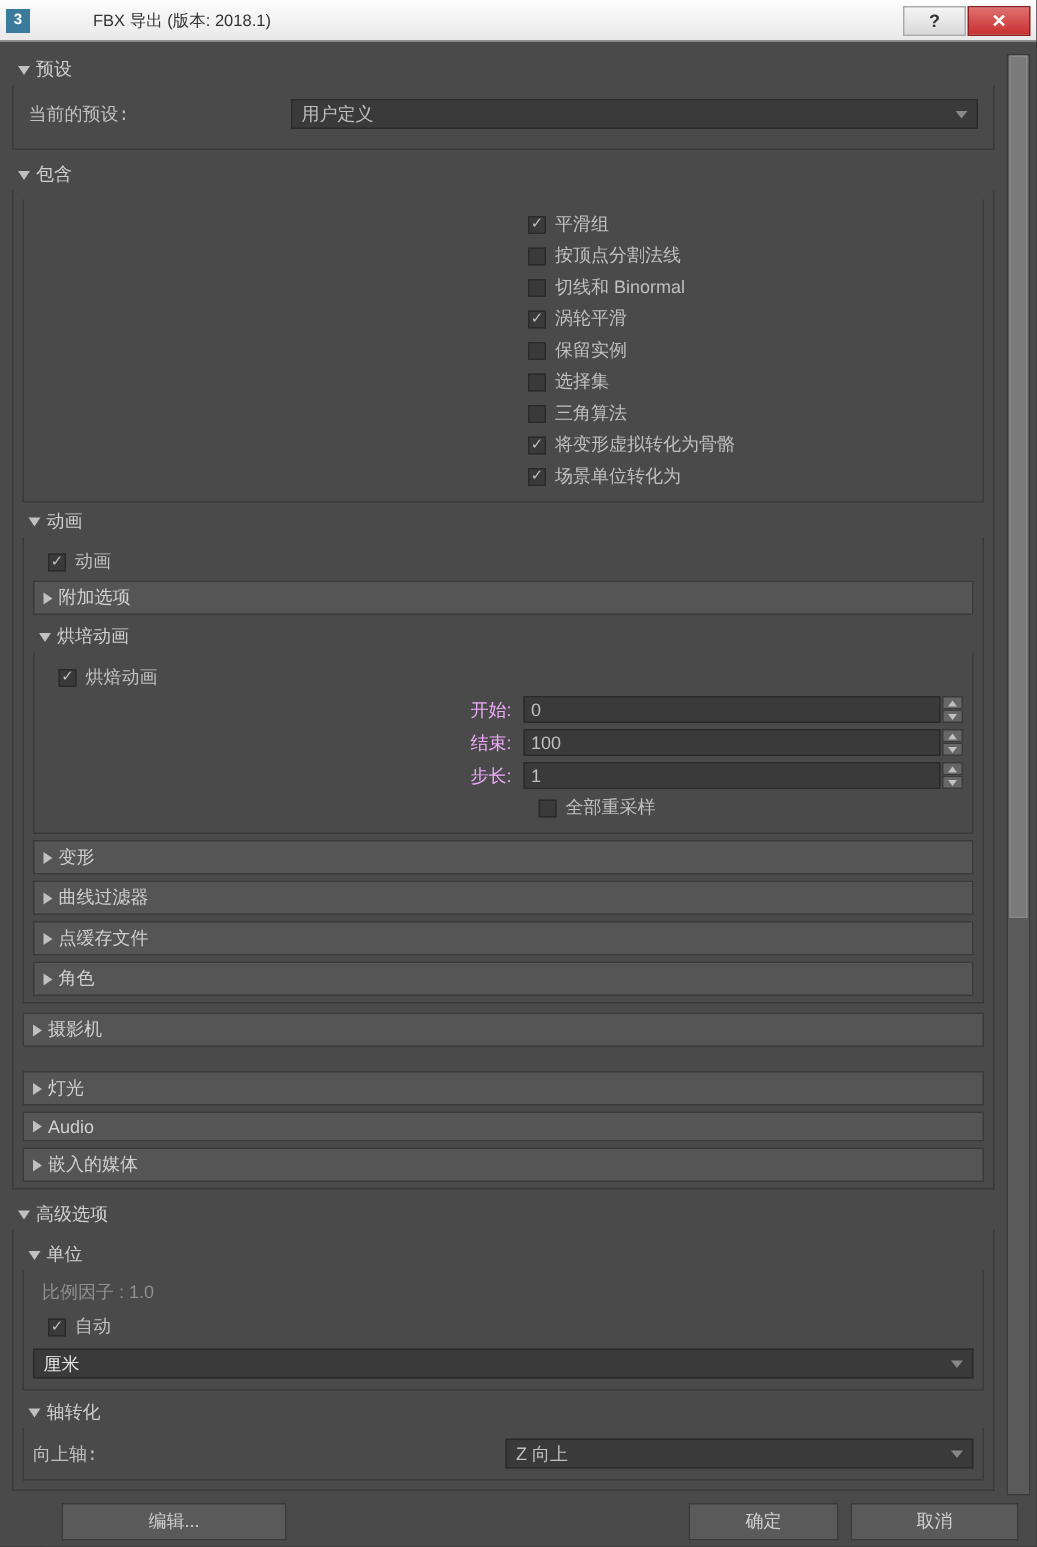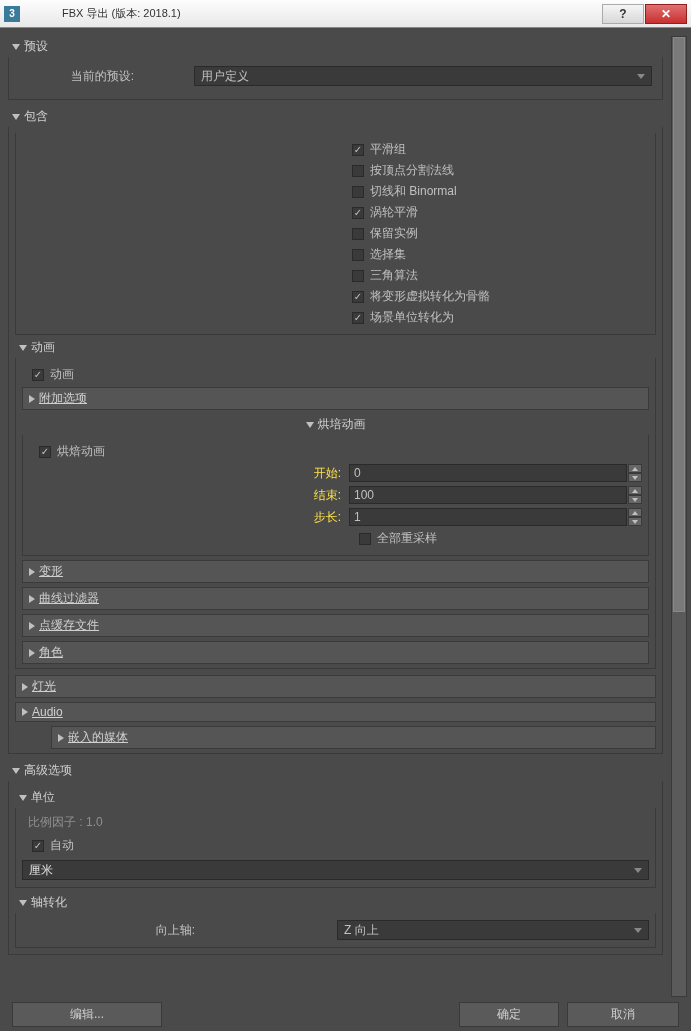--- a/index.html
+++ b/index.html
@@ -24,46 +24,46 @@
 .group-header { background: #4a4a4a; color: #d0d0d0; padding: 2px 4px; display: flex; align-items: center; cursor: pointer; border: 1px solid #5a5a5a; }
 .group-header.top { background: transparent; border: none; }
 .triangle { display: inline-block; width: 0; height: 0; margin-right: 4px; }
 .tri-down { border-left: 4px solid transparent; border-right: 4px solid transparent; border-top: 6px solid #c0c0c0; }
 .tri-right { border-top: 4px solid transparent; border-bottom: 4px solid transparent; border-left: 6px solid #c0c0c0; }
 
 .group-body { background: #4a4a4a; padding: 4px 6px; border: 1px solid #3a3a3a; border-top: none; }
 .preset-body { padding: 6px 10px 10px 10px; }
 
 .row { display: flex; align-items: center; margin: 3px 0; }
-.label-right { width: 315px; text-align: center; color: #c0c0c0; padding-right: 8px; }
+.label-right { width: 315px; text-align: left; color: #c0c0c0; padding-right: 8px; font-family: Liberation Mono, monospace; }
 
 .dropdown { flex: 1; background: #3a3a3a; border: 1px solid #2a2a2a; color: #c0c0c0; padding: 2px 6px; display: flex; align-items: center; justify-content: space-between; height: 20px; }
 .dropdown.disabled { color: #e5e5e5; }
 .dd-arrow { width: 0; height: 0; border-left: 4px solid transparent; border-right: 4px solid transparent; border-top: 5px solid #888; }
 
 .checkbox-row { display: flex; align-items: center; margin: 4px 0; padding-left: 330px; }
 .checkbox-row.indent1 { padding-left: 10px; }
 .cb { width: 12px; height: 12px; background: #3a3a3a; border: 1px solid #2a2a2a; margin-right: 6px; display: inline-flex; align-items: center; justify-content: center; flex-shrink: 0; }
 .cb.checked::after { content: "✓"; color: #c0c0c0; font-size: 10px; line-height: 1; }
 .cb-label { color: #c0c0c0; }
 
 .sub-section { margin: 2px 0; }
-.sub-header { background: #555; color: #d0d0d0; padding: 2px 6px; display: flex; align-items: center; cursor: pointer; border: 1px solid #3a3a3a; text-decoration: underline; }
+.sub-header { background: #555; color: #d0d0d0; padding: 2px 6px; display: flex; align-items: center; cursor: pointer; border: 1px solid #3a3a3a; }
 
 .spinner-row { display: flex; align-items: center; margin: 4px 0; }
-.spinner-label { width: 320px; text-align: right; color: #fde047; padding-right: 8px; }
+.spinner-label { width: 320px; text-align: right; color: #f0abfc; padding-right: 8px; }
 .spinner-input { flex: 1; background: #3a3a3a; border: 1px solid #2a2a2a; color: #c0c0c0; padding: 2px 4px; height: 18px; }
 .spinner-btns { width: 14px; display: flex; flex-direction: column; margin-left: 1px; }
 .spin-btn { height: 9px; background: #666; border: 1px solid #3a3a3a; display: flex; align-items: center; justify-content: center; }
 .spin-up::after { content: ""; border-left: 3px solid transparent; border-right: 3px solid transparent; border-bottom: 4px solid #c0c0c0; }
 .spin-down::after { content: ""; border-left: 3px solid transparent; border-right: 3px solid transparent; border-top: 4px solid #c0c0c0; }
 
 .scale-text { color: #909090; padding-left: 6px; margin: 2px 0; }
 
-.button-bar { height: 30px; display: flex; align-items: center; padding: 0 12px 4px 12px; gap: 8px; background: #4a4a4a; }
+.button-bar { height: 30px; display: flex; align-items: center; padding: 0 12px 4px 12px; gap: 8px; background: #4a4a4a; margin-left: 29px; }
 .btn { background: #5a5a5a; border: 1px solid #3a3a3a; color: #d0d0d0; padding: 3px 0; text-align: center; cursor: pointer; }
 .btn-edit { width: 150px; }
 .btn-spacer { flex: 1; }
 .btn-ok { width: 100px; }
 .btn-cancel { width: 112px; }
 
 .nested-body { padding: 4px 6px; border: 1px solid #3a3a3a; border-top: none; }
 </style>
 </head>
 <body>
@@ -155,21 +155,21 @@
                   <span class="cb checked"></span>
                   <span class="cb-label">动画</span>
                 </div>
 
               <div class="sub-header">
                 <span class="triangle tri-right"></span>
                 <span>附加选项</span>
               </div>
 
               <div class="sub-section">
-                <div class="group-header top" style="margin-top:4px;justify-content:center;">
+                <div class="group-header top" style="margin-top:4px;">
                   <span class="triangle tri-down"></span>
                   <span>烘培动画</span>
                 </div>
                 <div class="nested-body">
                   <div class="checkbox-row indent1">
                       <span class="cb checked"></span>
                       <span class="cb-label">烘焙动画</span>
                     </div>
                   <div class="spinner-row">
                     <div class="spinner-label">开始:</div>
@@ -216,27 +216,31 @@
               </div>
               <div class="sub-header" style="margin-top:4px;">
                 <span class="triangle tri-right"></span>
                 <span>角色</span>
               </div>
             </div>
           </div>
 
           <div class="sub-header" style="margin-top:6px;">
             <span class="triangle tri-right"></span>
+            <span>摄影机</span>
+          </div>
+          <div class="sub-header" style="margin-top:16px;">
+            <span class="triangle tri-right"></span>
             <span>灯光</span>
           </div>
           <div class="sub-header" style="margin-top:4px;">
             <span class="triangle tri-right"></span>
             <span>Audio</span>
           </div>
-          <div class="sub-header" style="margin-top:4px;margin-left:36px;">
+          <div class="sub-header" style="margin-top:4px;">
             <span class="triangle tri-right"></span>
             <span>嵌入的媒体</span>
           </div>
         </div>
       </div>
 
       <div class="group">
         <div class="group-header top">
           <span class="triangle tri-down"></span>
           <span>高级选项</span>

